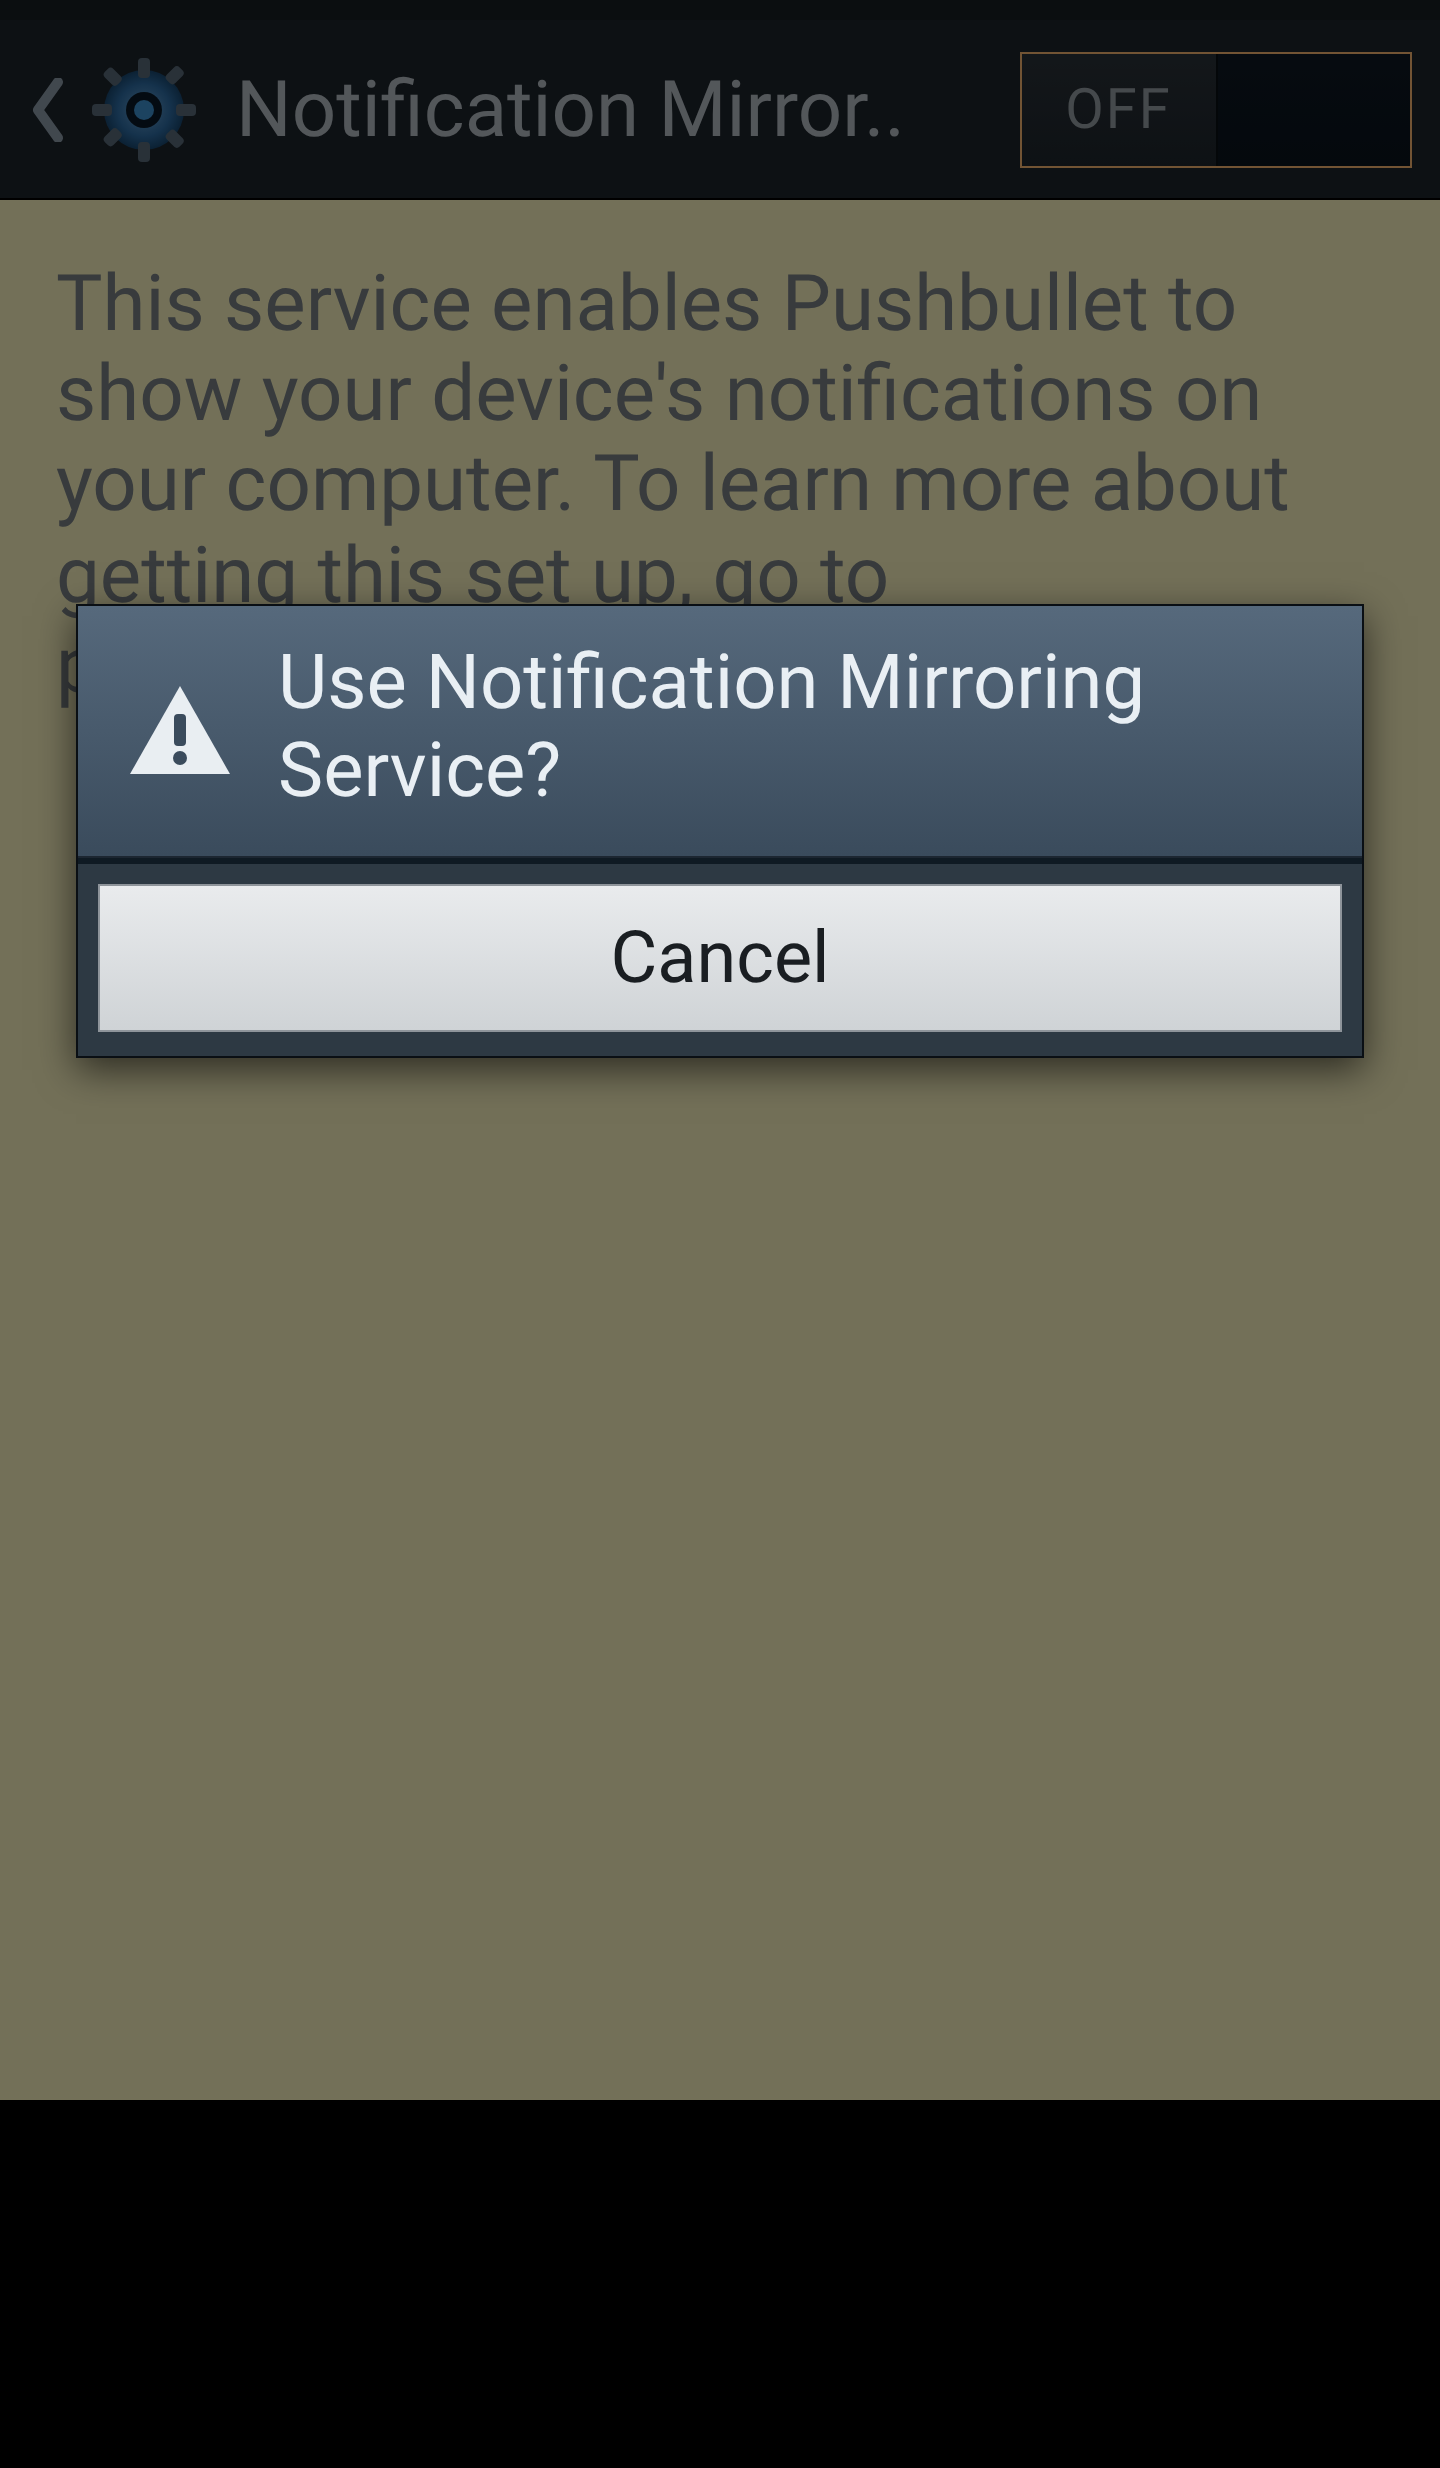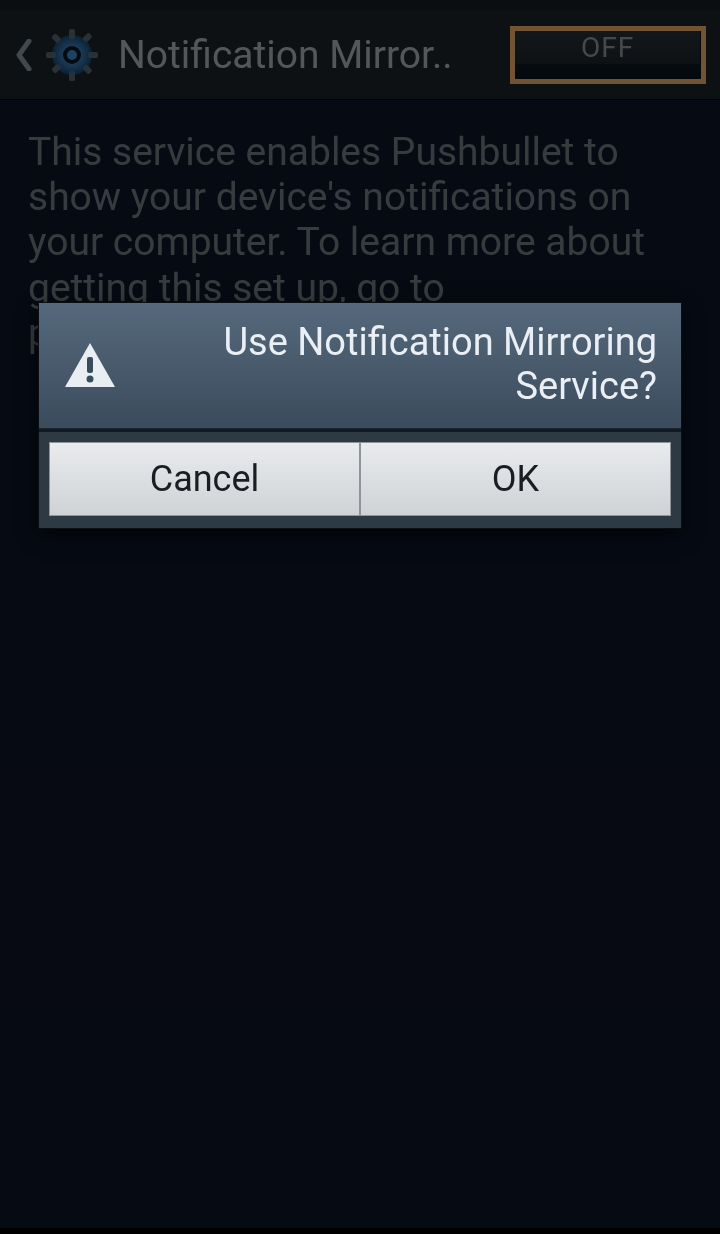--- a/index.html
+++ b/index.html
@@ -1,34 +1,34 @@
 <!DOCTYPE html>
 <html><head>
 <meta charset="utf-8">
 <style>
   * { margin: 0; padding: 0; box-sizing: border-box; }
   html, body { width: 720px; height: 1234px; overflow: hidden; font-family: Roboto, "Helvetica Neue", Arial, sans-serif; background: #000; }
-  .screen { position: relative; width: 720px; height: 1228px; background: #0f172a; }
+  .screen { position: relative; width: 720px; height: 1050px; background: #fef9c3; }
   .status-bar { height: 10px; background: #1a1f24; }
   .app-bar { height: 90px; background: #1e262d; display: flex; align-items: center; padding: 0 14px; border-bottom: 1px solid #000; }
   .back-chevron { width: 20px; height: 60px; display: flex; align-items: center; justify-content: center; margin-right: 10px; }
   .back-chevron svg { display:block; }
   .gear { width: 56px; height: 56px; display:flex; align-items:center; justify-content:center; margin-right: 18px; }
   .gear svg { display:block; }
   .app-title { flex: 1; font-size: 39px; color: #b8c0c7; white-space: nowrap; overflow: hidden; }
-  .toggle { width: 196px; height: 58px; display:flex; border:5px solid #fdba74; background:#0e1620;flex-direction:column; }
+  .toggle { width: 196px; height: 58px; display:flex; border:1px solid #fdba74; background:#0e1620; }
   .toggle .half { flex:1; display:flex; align-items:center; justify-content:center; font-size:28px; letter-spacing:1px; }
   .toggle .off { background: linear-gradient(#2c343b,#20272e); color:#9aa2a8; border-right:1px solid #0b1116; }
   .toggle .on { background: linear-gradient(#0f1a25,#0b141d); color:#3a4550; }
   .page-body { padding: 30px 28px; }
   .desc-text { font-size: 39px; line-height: 1.16; color: #7d8388; }
   
   .dim { position:absolute; inset:0; background: rgba(0,0,0,0.55); }
   
-  .dialog { position:absolute; left:38px; right:38px; top:302px; border:1px solid #0a0f14; box-shadow: 0 6px 18px rgba(0,0,0,0.6); text-align: right; }
+  .dialog { position:absolute; left:38px; right:38px; top:302px; border:1px solid #0a0f14; box-shadow: 0 6px 18px rgba(0,0,0,0.6); }
   .dlg-header { background: linear-gradient(#56697c, #3a4b5c); border-bottom:1px solid #1c2631; padding: 18px 24px 20px 24px; display:flex; align-items:center; gap:22px; }
   .warn-icon { width:54px; height:48px; flex:0 0 auto; display:flex; align-items:center; justify-content:center; }
   .dlg-title { font-size: 38px; color:#e9eff4; line-height:1.15; }
   .dlg-sep { height:3px; background:#0f1a23; }
   .dlg-body { background:#2d3943; padding: 58px 38px 60px 38px; }
   .dlg-msg { font-size: 39px; line-height:1.14; color:#dee6ec; }
   .dlg-buttons { display:flex; gap:0; padding: 10px 10px 12px 10px; background:#2d3943; }
   .dlg-btn { flex:1; height:74px; background: linear-gradient(#e9ebed,#cfd3d6); border:1px solid #8e949a; display:flex; align-items:center; justify-content:center; font-size:36px; color:#1a1e22; cursor:pointer; }
 </style>
 </head>
@@ -89,16 +89,15 @@
           <polygon points="27,2 52,46 2,46" fill="#e9eef2"></polygon>
           <rect x="24" y="16" width="6" height="16" rx="2" fill="#3a4b5c"></rect>
           <circle cx="27" cy="38" r="3.5" fill="#3a4b5c"></circle>
         </svg>
       </div>
       <div class="dlg-title">Use Notification Mirroring Service?</div>
     </div>
     <div class="dlg-sep"></div>
     <div class="dlg-buttons">
       <div class="dlg-btn">Cancel</div>
-      <div class="dlg-btn">OK</div>
     </div>
   </div>
 </div>
 
 </body></html>

